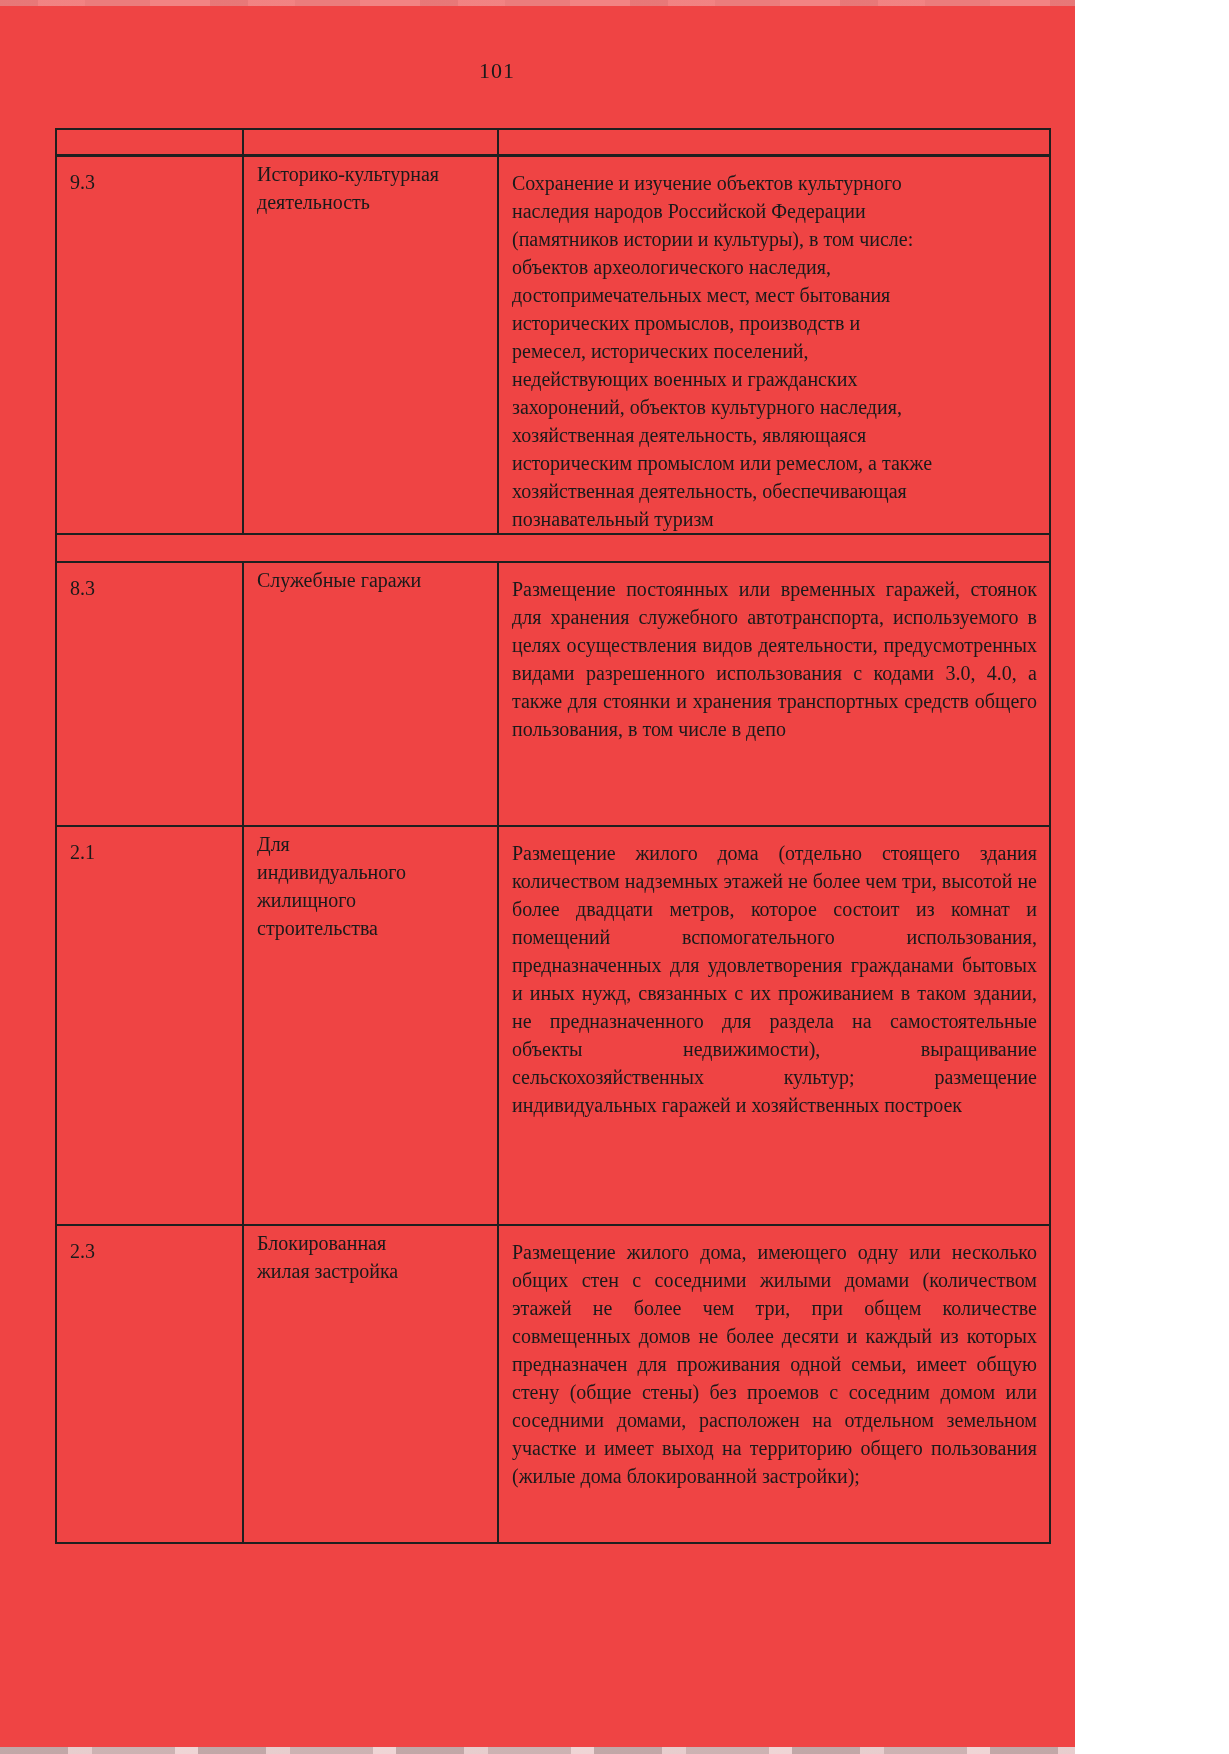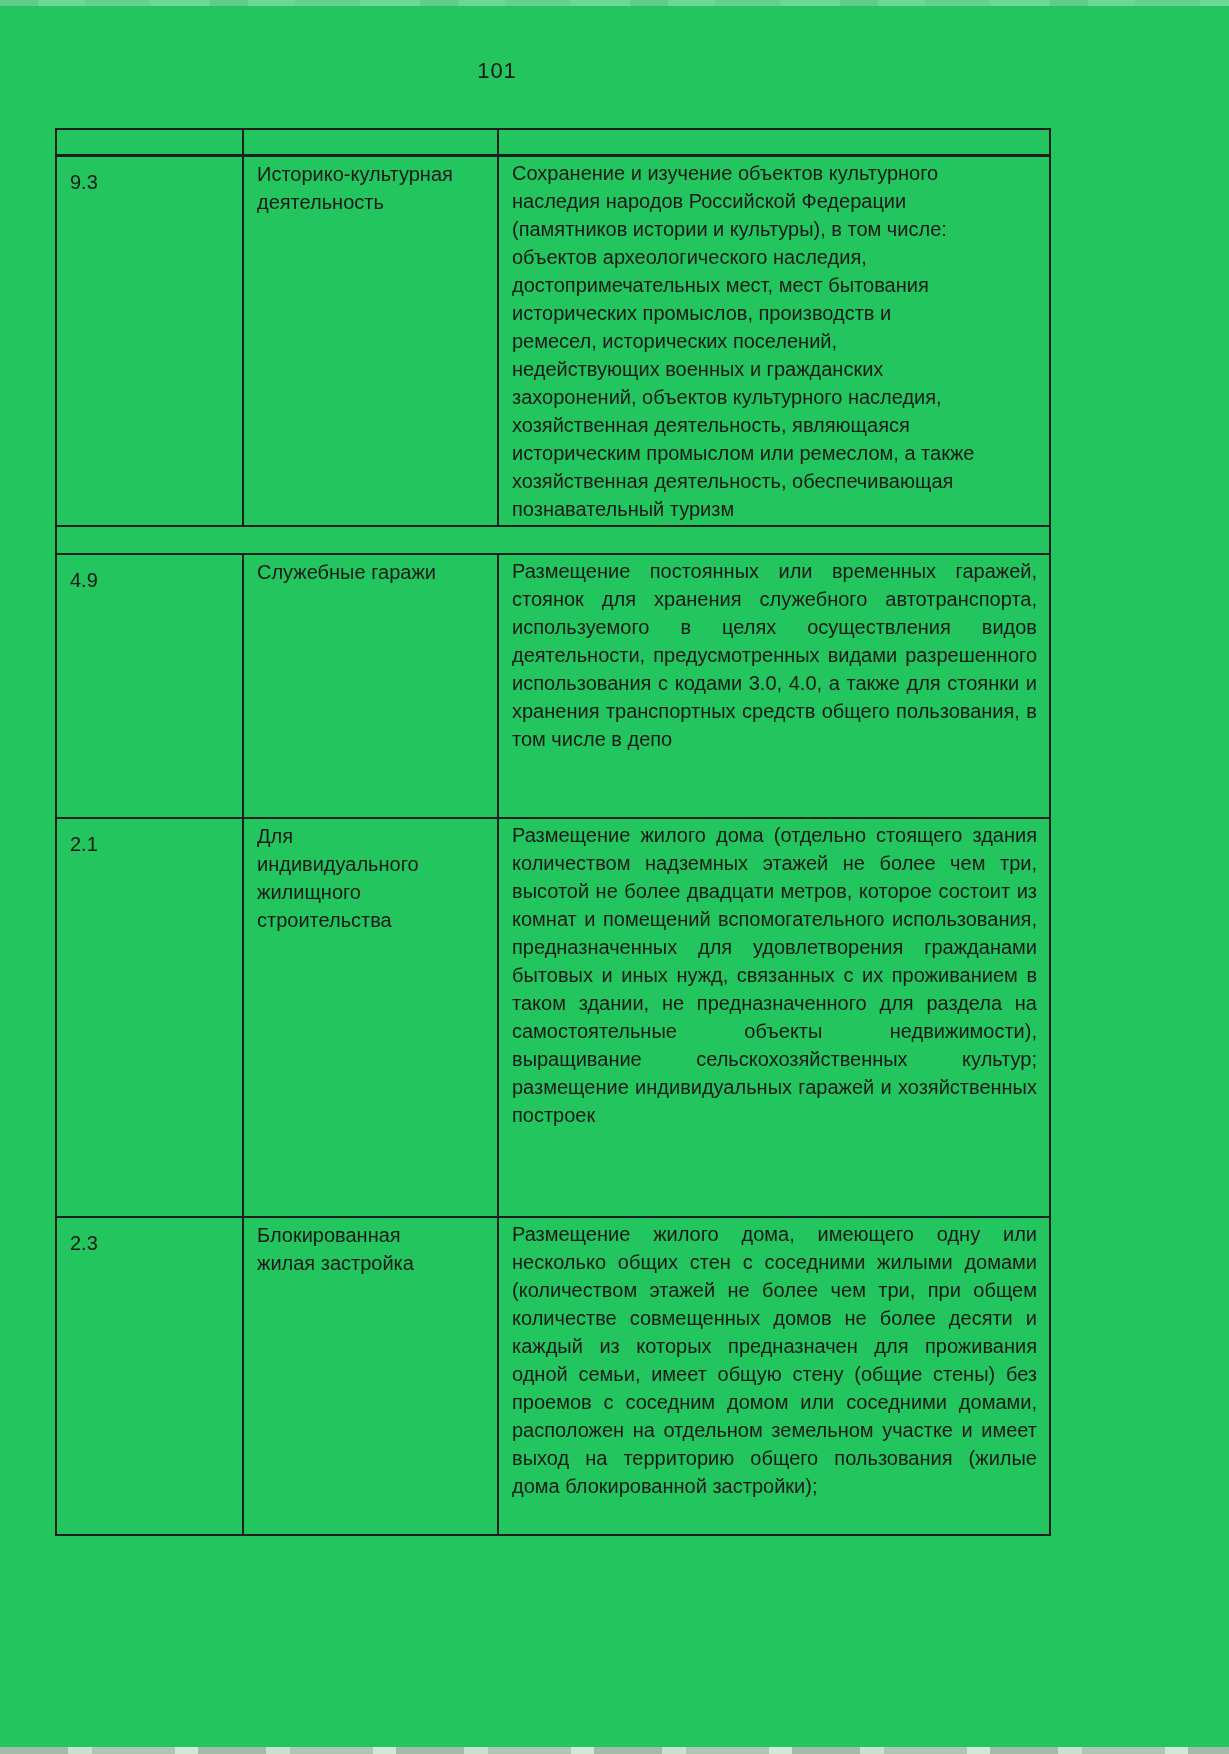--- a/index.html
+++ b/index.html
@@ -1,22 +1,22 @@
 <!DOCTYPE html>
 <html lang="ru"><head>
 <meta charset="utf-8">
 <style>
   html, body { margin: 0; padding: 0; background: #ffffff; }
   .page {
     position: relative;
-    width: 1229px;
+    width: 1075px;
     height: 1754px;
-    background: #22c55e;
+    background: #ef4444;
     overflow: hidden;
-    font-family: Liberation Sans, sans-serif;
+    font-family: Liberation Serif, serif;
     color: #1a1a1a;
   }
   .scan-artifact { position: absolute; left: 0; right: 0; pointer-events: none; }
   .scan-artifact.top {
     top: 0; height: 6px; opacity: .35;
     background: repeating-linear-gradient(90deg,
       #d9d9d9 0 38px, #f6f6f6 38px 85px, #e4e4e4 85px 150px, #f8f8f8 150px 210px);
   }
   .scan-artifact.bottom {
     bottom: 0; height: 7px; opacity: .85;
@@ -43,21 +43,21 @@
     font-size: 20px;
     line-height: 28px;
     box-sizing: border-box;
   }
   col.c1 { width: 187px; }
   col.c2 { width: 255px; }
   col.c3 { width: 552px; }
 
   td.code { padding: 11px 10px 0 13px; }
   td.name { padding: 3px 10px 0 13px; }
-  td.desc { padding: 2px 12px 0 13px; }
+  td.desc { padding: 12px 12px 0 13px; }
   .pre    { white-space: pre-line; }
   .just   { text-align: justify; }
 
   tr.r-empty  td { height: 26px; border-bottom-width: 3px; }
   tr.r-93     td { height: 371px; }
   tr.r-spacer td { height: 28px; }
   tr.r-section td {
     height: 24px;
     vertical-align: middle;
     text-align: center;
@@ -109,21 +109,21 @@
 хозяйственная деятельность, обеспечивающая
 познавательный туризм</td>
       </tr>
 
       <tr class="r-spacer">
         <td colspan="3"></td>
       </tr>
 
 
       <tr class="r-49">
-        <td class="code">4.9</td>
+        <td class="code">8.3</td>
         <td class="name pre">Служебные гаражи</td>
         <td class="desc just">Размещение постоянных или временных гаражей, стоянок для хранения служебного автотранспорта, используемого в целях осуществления видов деятельности, предусмотренных видами разрешенного использования с кодами 3.0, 4.0, а также для стоянки и хранения транспортных средств общего пользования, в том числе в депо</td>
       </tr>
 
 
       <tr class="r-21">
         <td class="code">2.1</td>
         <td class="name pre">Для
 индивидуального
 жилищного

